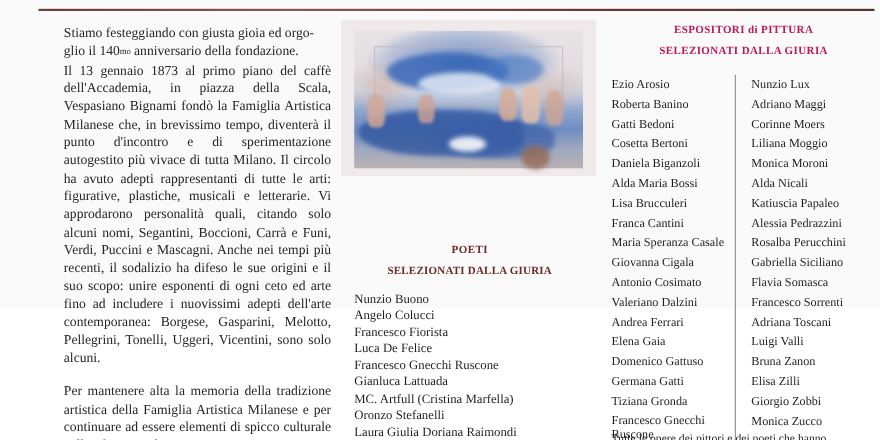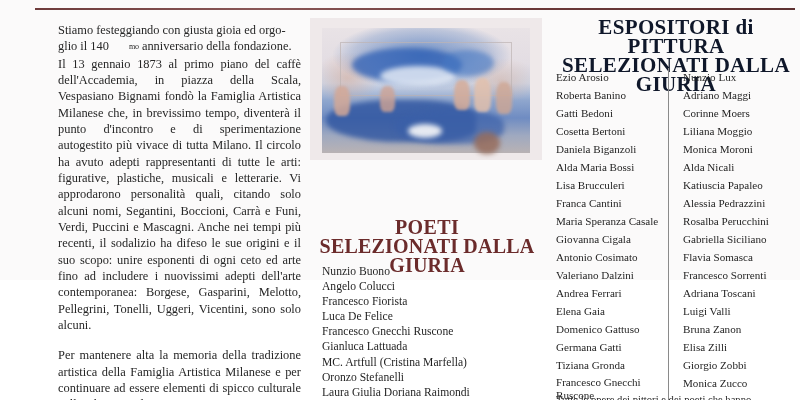--- a/index.html
+++ b/index.html
@@ -42,21 +42,20 @@
     text-justify: inter-word;
     hyphens: manual;
     color: #262626;
   }
   .col-left p { margin: 0; }
   .col-left p.gap { margin-top: 14px; }
   .col-left .sup {
     font-size: 8px;
     vertical-align: 0.15em;
     letter-spacing: -0.2px;
-    padding-left: 20px;
   }
   
   .col-center {
     position: absolute;
     left: 308px;
     top: 14px;
     width: 238px;
   }
   .artwork {
     position: relative;
@@ -95,21 +94,21 @@
     border-radius: 40% 40% 30% 30%;
   }
   .center-head {
     position: absolute;
     left: 0;
     top: 204px;
     width: 238px;
     text-align: center;
     color: #6b2b2b;
     font-weight: bold;
-    font-size: 20px;
+    font-size: 10px;
     line-height: 19px;
     letter-spacing: 0.4px;
   }
   .center-head .l2 { letter-spacing: 0.2px; }
   .poet-list {
     position: absolute;
     left: 14px;
     top: 250px;
     width: 224px;
     font-size: 11.6px;
@@ -123,23 +122,23 @@
     left: 552px;
     top: 14px;
     width: 248px;
   }
   .right-head {
     position: absolute;
     left: 0;
     top: 4px;
     width: 248px;
     text-align: center;
-    color: #0f172a;
+    color: #be185d;
     font-weight: bold;
-    font-size: 21px;
+    font-size: 10px;
     line-height: 19px;
     letter-spacing: 0.35px;
   }
   .painters {
     position: absolute;
     left: 0;
     top: 54px;
     width: 248px;
     display: flex;
   }

